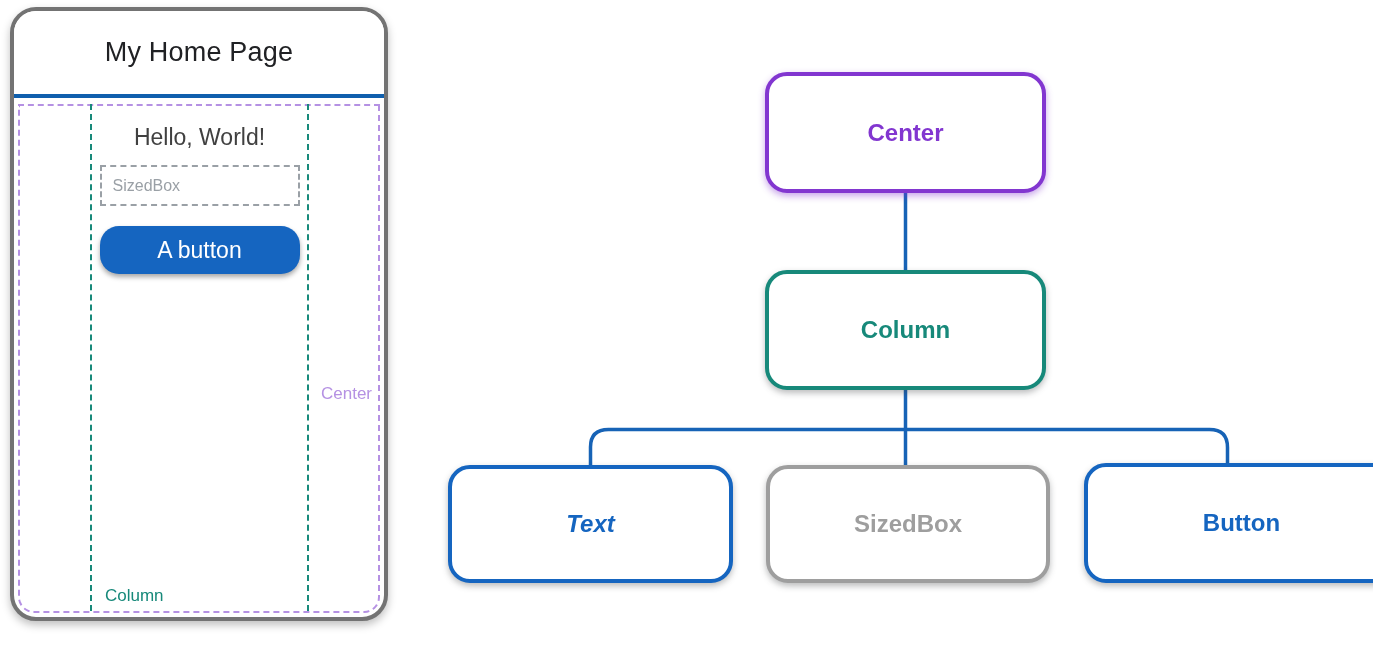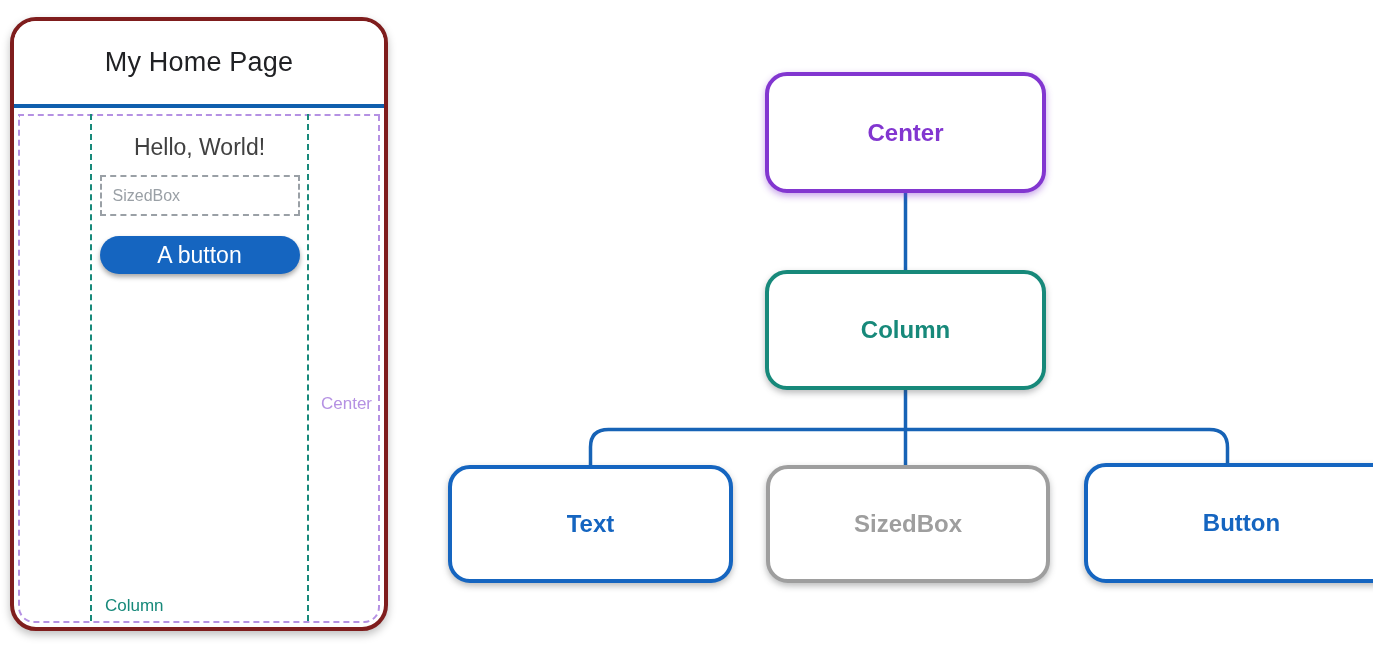--- a/index.html
+++ b/index.html
@@ -4,22 +4,22 @@
 <style>
   * { margin:0; padding:0; box-sizing:border-box; }
   html,body { background:#ffffff; font-family:"Liberation Sans", sans-serif; }
   #canvas { position:relative; width:1373px; height:668px; background:#ffffff; overflow:hidden; }
 
   
   #lines { position:absolute; inset:0; width:1373px; height:668px; pointer-events:none; }
 
   
   .phone {
-    position:absolute; left:10px; top:17px; width:378px; height:614px;
-    background:#fff; border:4px solid #7f1d1d; border-radius:26px;
+    position:absolute; left:10px; top:7px; width:378px; height:614px;
+    background:#fff; border:4px solid #737373; border-radius:26px;
     box-shadow:0 4px 8px rgba(0,0,0,0.25);
   }
   .phone-header {
     height:87px; border-bottom:4px solid #0f5fad;
     display:flex; align-items:center; justify-content:center;
     border-radius:22px 22px 0 0; background:#fff;
   }
   .phone-title { font-size:27px; color:#202124; letter-spacing:0.2px; }
   .phone-body { position:relative; height:519px; }
   .center-outline {
@@ -31,21 +31,21 @@
   .col-guide.left  { left:76px; }
   .col-guide.right { left:293px; }
   .col-content { position:absolute; left:78px; width:215px; top:0; }
   .hello { margin-top:26px; text-align:center; font-size:23px; color:#404040; }
   .sizedbox-ph {
     margin:14px auto 0; width:200px; height:41px;
     border:2px dashed #9aa0a6; display:flex; align-items:center;
     padding-left:11px; color:#9aa0a6; font-size:16px;
   }
   .mock-button {
-    margin:20px auto 8px; width:200px; height:38px; background:#1565c0;
+    margin:20px auto 8px; width:200px; height:48px; background:#1565c0;
     border-radius:19px; color:#ffffff; font-size:23px;
     display:flex; align-items:center; justify-content:center;
     box-shadow:0 3px 5px rgba(0,0,0,0.35); cursor:pointer;
   }
   .center-label {
     position:absolute; right:12px; top:286px;
     color:#b591e3; font-size:17px;
   }
   .column-label {
     position:absolute; left:91px; top:488px;
@@ -55,21 +55,21 @@
   
   .node {
     position:absolute; background:#fff; border-radius:22px;
     display:flex; align-items:center; justify-content:center;
     font-size:24px; font-weight:700;
     box-shadow:0 3px 6px rgba(60,64,67,0.35);
   }
   .node-center   { left:765px;  top:72px;  width:281px; height:121px; border:4px solid #8236d0; color:#8236d0;
                    box-shadow:0 3px 7px rgba(130,54,208,0.45); }
   .node-column   { left:765px;  top:270px; width:281px; height:120px; border:4px solid #17897a; color:#17897a; }
-  .node-text     { left:448px;  top:465px; width:285px; height:118px; border:4px solid #1565c0; color:#1565c0; }
+  .node-text     { left:448px;  top:465px; width:285px; height:118px; border:4px solid #1565c0; color:#1565c0;font-style:italic; }
   .node-sizedbox { left:766px;  top:465px; width:284px; height:118px; border:4px solid #9e9e9e; color:#9e9e9e; }
   .node-button   { left:1084px; top:463px; width:315px; height:120px; border:4px solid #1565c0; color:#1565c0; }
 </style>
 </head>
 <body>
 
 <div id="canvas">
 
   <svg id="lines" viewBox="0 0 1373 668">
     <defs>

